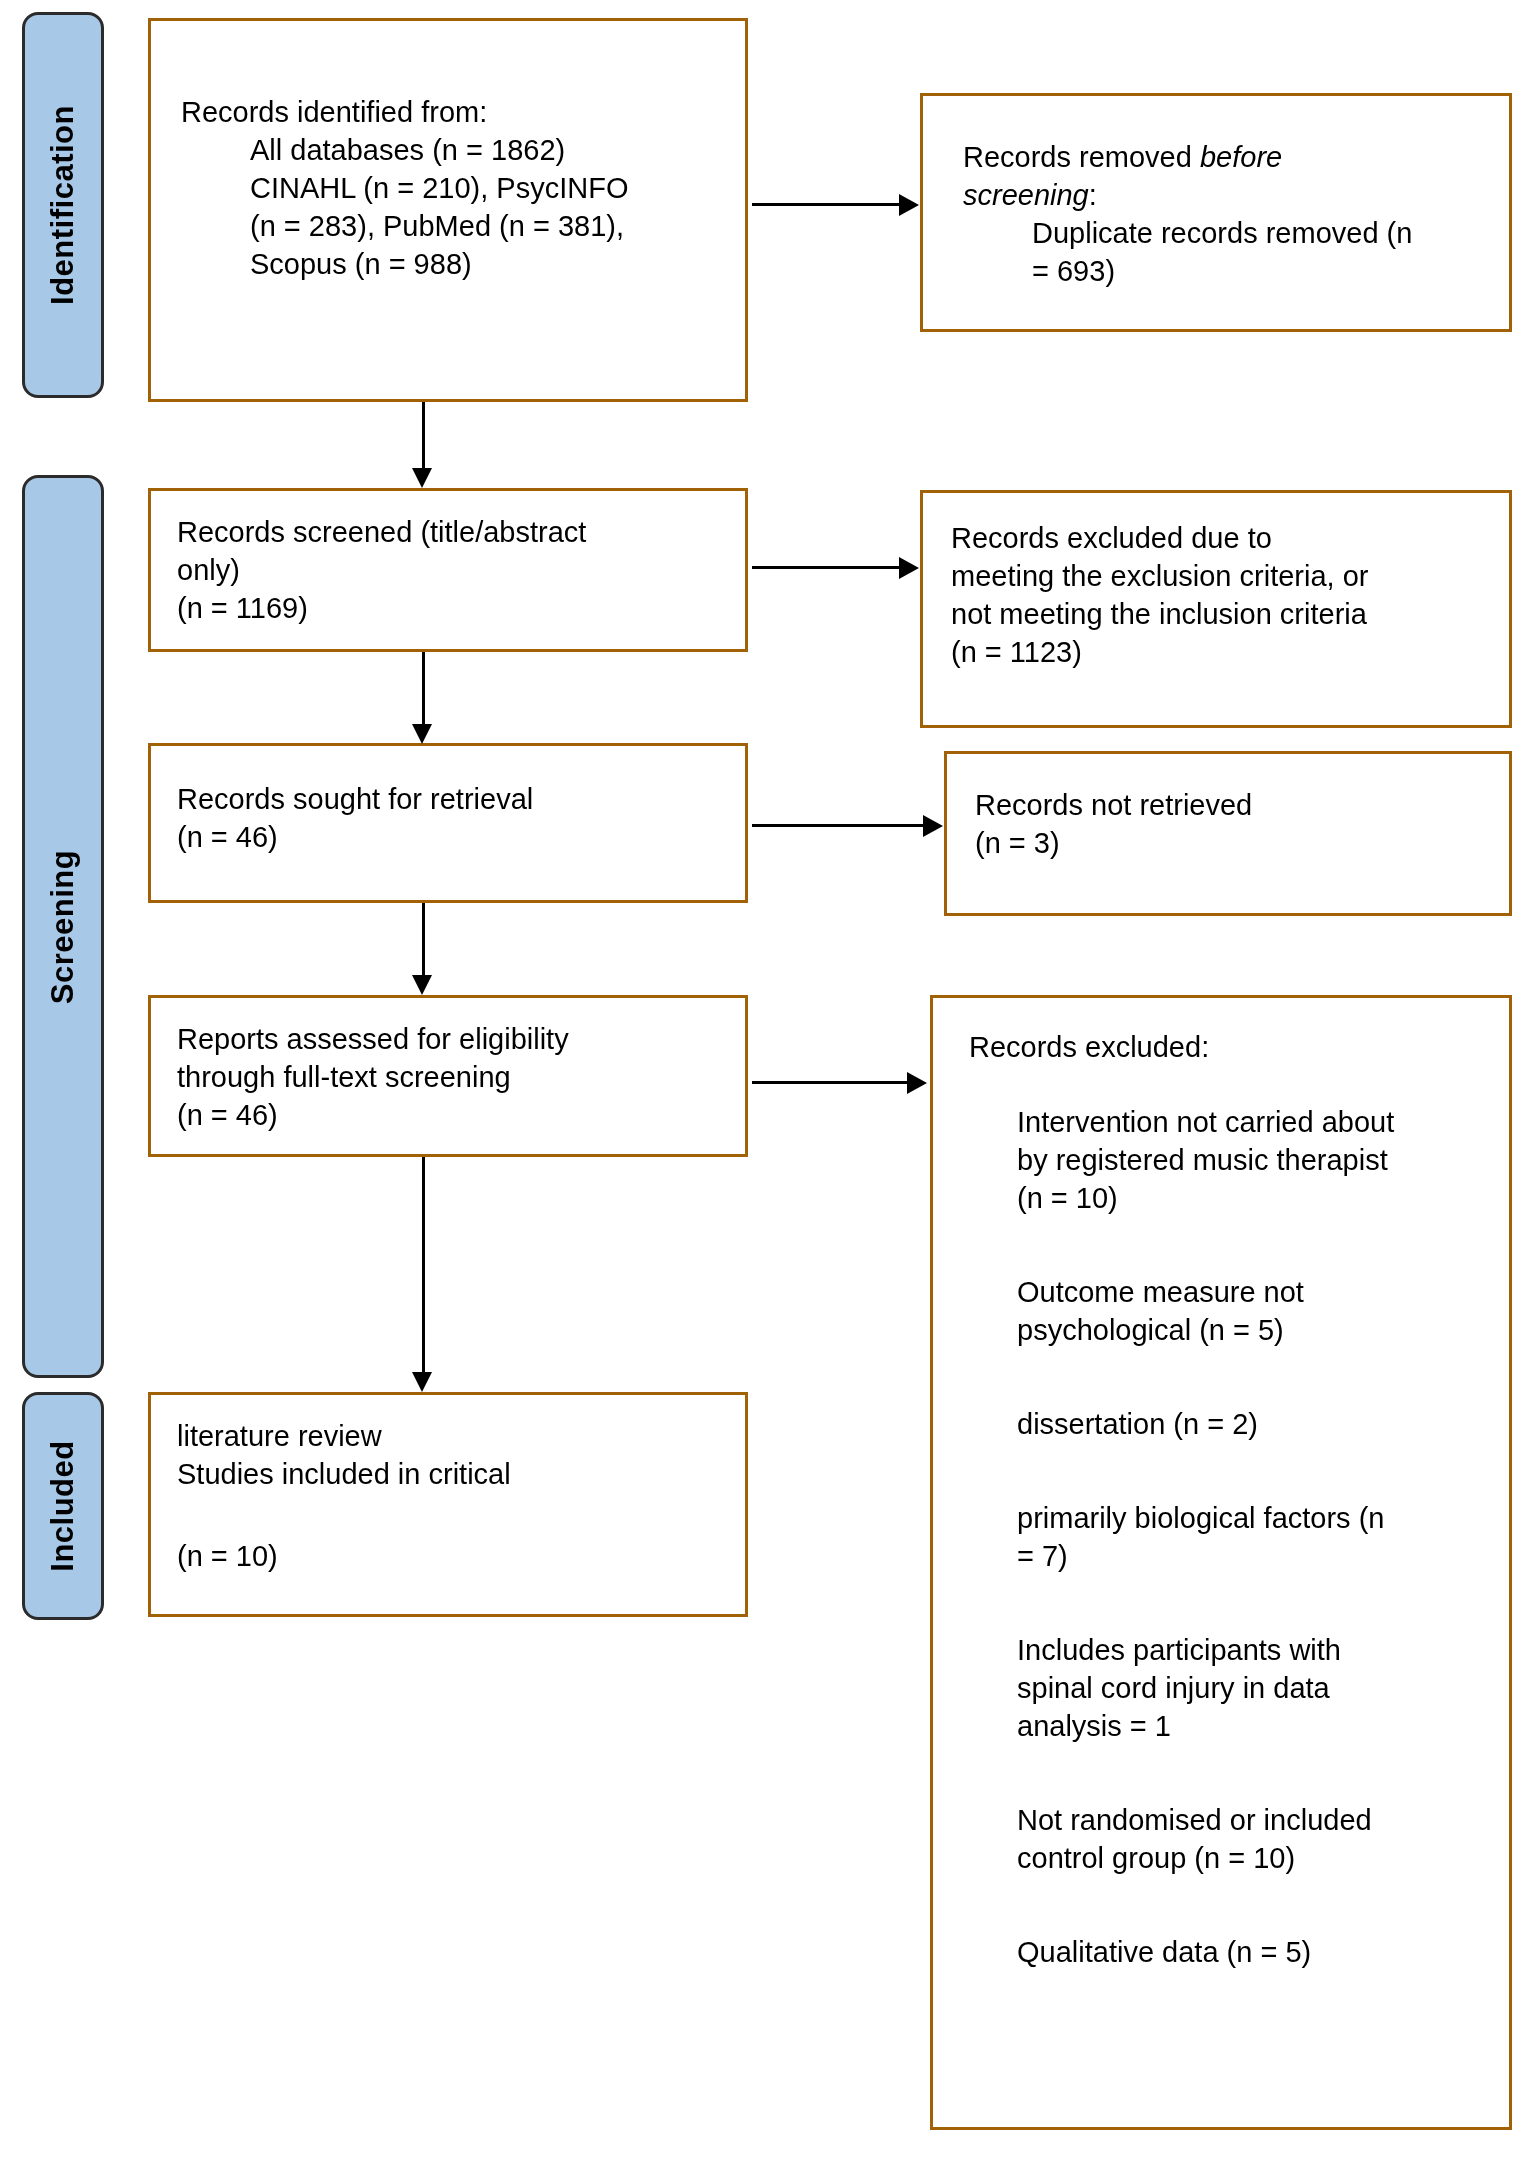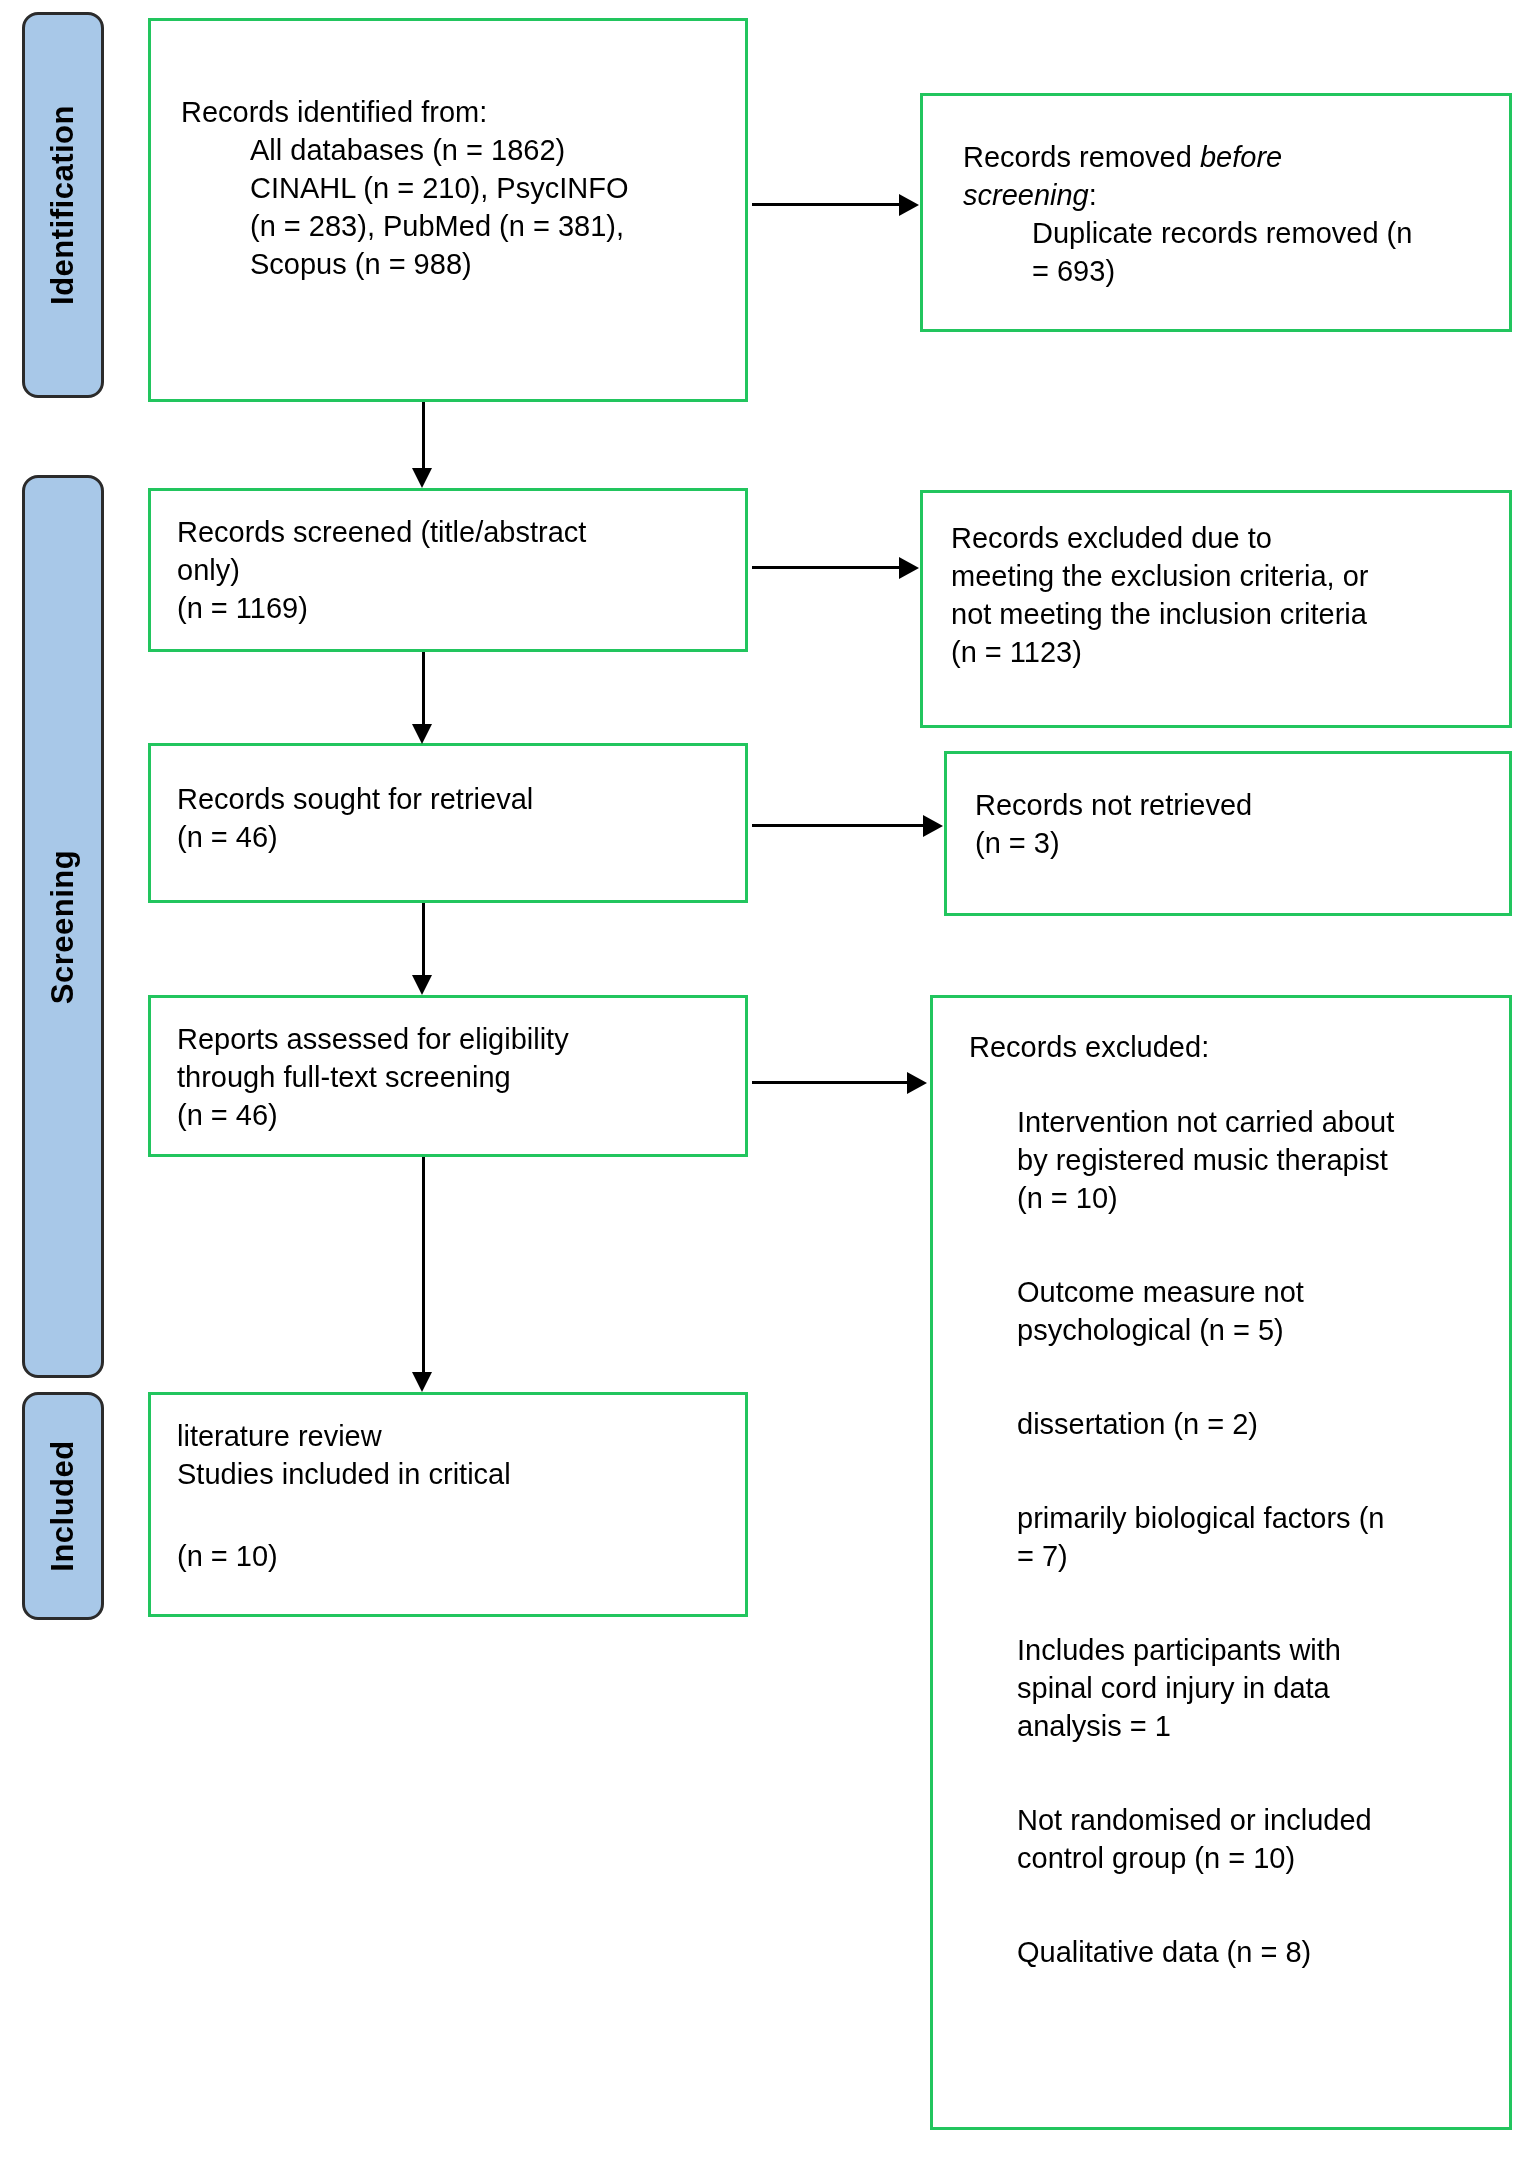--- a/index.html
+++ b/index.html
@@ -26,21 +26,21 @@
     white-space:nowrap;
     font-weight:bold;
     font-size:31px;
     letter-spacing:0.5px;
     color:#000000;
   }
   
   .fbox {
     position:absolute;
     background:#ffffff;
-    border:3px solid #22c55e;
+    border:3px solid #a16207;
     box-sizing:border-box;
     font-size:29px;
     line-height:38px;
   }
   .ind { margin-left:69px; }
   .it { font-style:italic; }
   .r4item { margin-left:48px; margin-top:56px; }
   .r4item.first { margin-top:37px; }
   .count-gap { margin-top:44px; }
   
@@ -145,21 +145,21 @@
     <div class="r4item">
       <div>Includes participants with</div>
       <div>spinal cord injury in data</div>
       <div>analysis = 1</div>
     </div>
     <div class="r4item">
       <div>Not randomised or included</div>
       <div>control group (n = 10)</div>
     </div>
     <div class="r4item">
-      <div>Qualitative data (n = 8)</div>
+      <div>Qualitative data (n = 5)</div>
     </div>
   </div>
 
   <div class="vline" style="left:422px;top:402px;height:66px;"></div>
   <div class="head-down" style="left:412px;top:468px;"></div>
 
   <div class="vline" style="left:422px;top:652px;height:72px;"></div>
   <div class="head-down" style="left:412px;top:724px;"></div>
 
   <div class="vline" style="left:422px;top:903px;height:72px;"></div>

